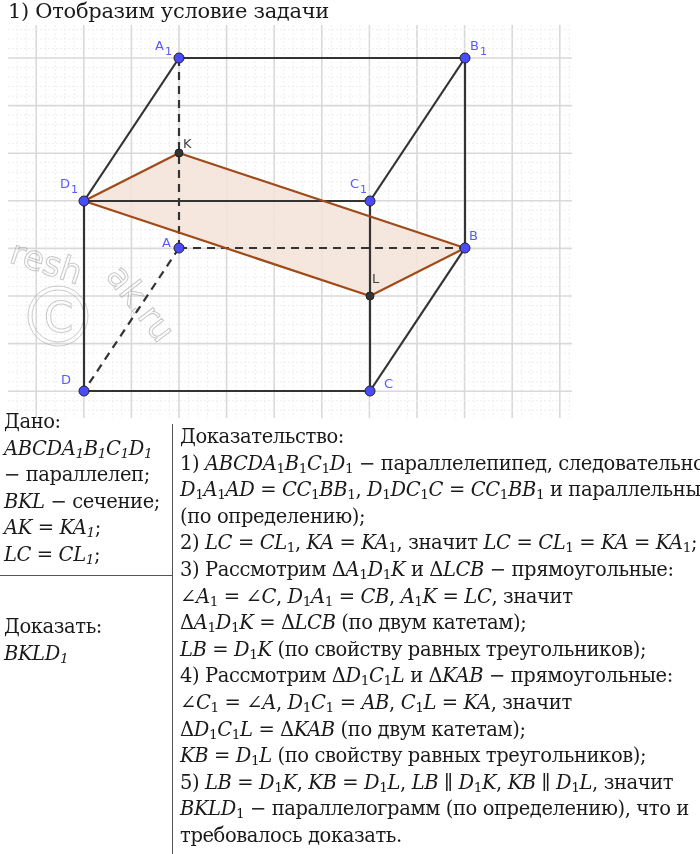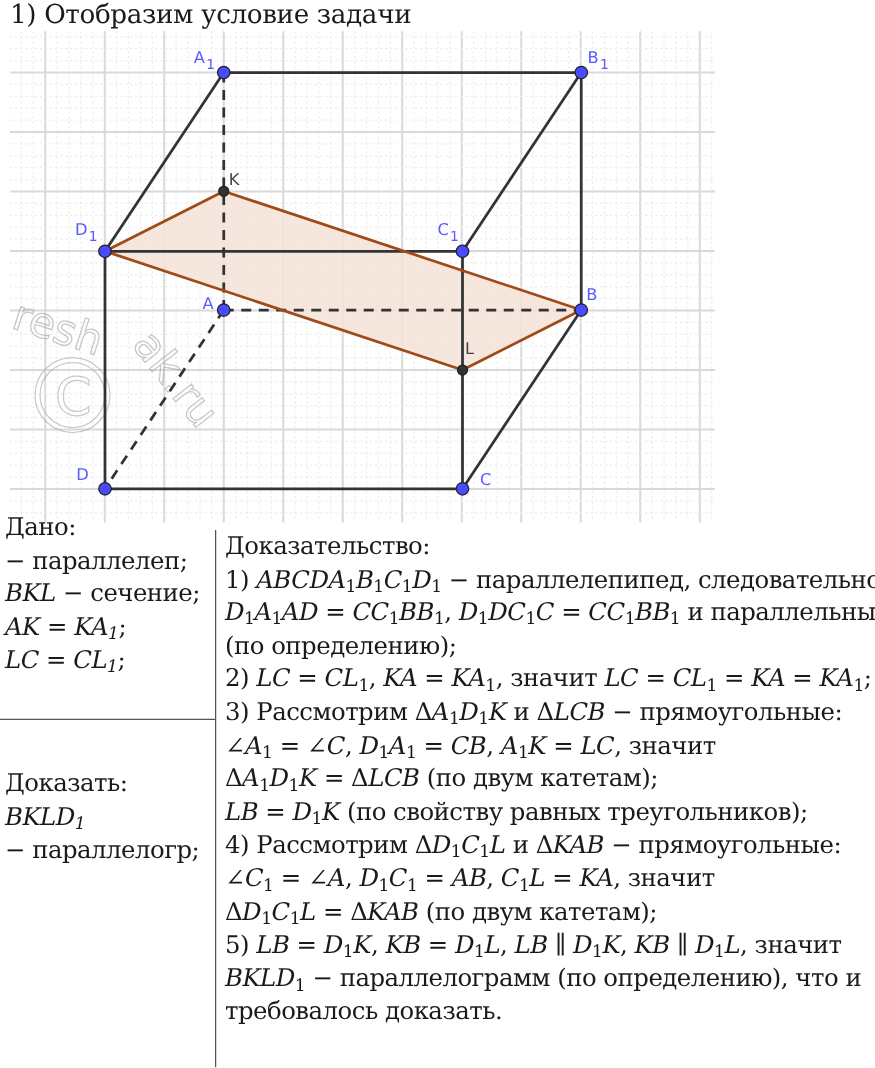--- a/index.html
+++ b/index.html
@@ -175,50 +175,51 @@
       <circle cx="179" cy="153" r="4" fill="#333333" stroke="#222" stroke-width="1"></circle>
       <text x="183" y="148" font-family="DejaVu Sans, sans-serif" font-size="13" fill="#444444">K</text>
       <circle cx="370" cy="296" r="4" fill="#333333" stroke="#222" stroke-width="1"></circle>
       <text x="372" y="283" font-family="DejaVu Sans, sans-serif" font-size="13" fill="#444444">L</text>
     </g>
 </svg>
 
 <div class="given">
   <div class="line">Дано:</div>
   <div id="given-lines">
+      <div class="line"><span class="math">ABCDA<sub>1</sub>B<sub>1</sub>C<sub>1</sub>D<sub>1</sub></span></div>
       <div class="line"><span>− параллелеп;</span></div>
       <div class="line"><span class="math">BKL</span><span> − сечение;</span></div>
       <div class="line"><span class="math">AK = KA<sub>1</sub></span><span>;</span></div>
       <div class="line"><span class="math">LC = CL<sub>1</sub></span><span>;</span></div>
     </div>
 </div>
 
 <div class="hdiv"></div>
 
 <div class="given-bottom">
   <div class="line">Доказать:</div>
   <div id="prove-lines">
       <div class="line"><span class="math">BKLD<sub>1</sub></span></div>
-      <div class="line"><span>− параллелогр;</span></div>
     </div>
 </div>
 
 <div class="vdiv"></div>
 
 <div class="proof">
   <div class="line">Доказательство:</div>
   <div id="proof-lines">
       <div class="line">1) <i>ABCDA</i><sub>1</sub><i>B</i><sub>1</sub><i>C</i><sub>1</sub><i>D</i><sub>1</sub> − параллелепипед, следовательно:</div>
       <div class="line"><i>D</i><sub>1</sub><i>A</i><sub>1</sub><i>AD</i> = <i>CC</i><sub>1</sub><i>BB</i><sub>1</sub>, <i>D</i><sub>1</sub><i>DC</i><sub>1</sub><i>C</i> = <i>CC</i><sub>1</sub><i>BB</i><sub>1</sub> и параллельны</div>
       <div class="line">(по определению);</div>
       <div class="line">2) <i>LC</i> = <i>CL</i><sub>1</sub>, <i>KA</i> = <i>KA</i><sub>1</sub>, значит <i>LC</i> = <i>CL</i><sub>1</sub> = <i>KA</i> = <i>KA</i><sub>1</sub>;</div>
       <div class="line">3) Рассмотрим Δ<i>A</i><sub>1</sub><i>D</i><sub>1</sub><i>K</i> и Δ<i>LCB</i> − прямоугольные:</div>
       <div class="line">∠<i>A</i><sub>1</sub> = ∠<i>C</i>, <i>D</i><sub>1</sub><i>A</i><sub>1</sub> = <i>CB</i>, <i>A</i><sub>1</sub><i>K</i> = <i>LC</i>, значит</div>
       <div class="line">Δ<i>A</i><sub>1</sub><i>D</i><sub>1</sub><i>K</i> = Δ<i>LCB</i> (по двум катетам);</div>
       <div class="line"><i>LB</i> = <i>D</i><sub>1</sub><i>K</i> (по свойству равных треугольников);</div>
       <div class="line">4) Рассмотрим Δ<i>D</i><sub>1</sub><i>C</i><sub>1</sub><i>L</i> и Δ<i>KAB</i> − прямоугольные:</div>
       <div class="line">∠<i>C</i><sub>1</sub> = ∠<i>A</i>, <i>D</i><sub>1</sub><i>C</i><sub>1</sub> = <i>AB</i>, <i>C</i><sub>1</sub><i>L</i> = <i>KA</i>, значит</div>
       <div class="line">Δ<i>D</i><sub>1</sub><i>C</i><sub>1</sub><i>L</i> = Δ<i>KAB</i> (по двум катетам);</div>
+      <div class="line"><i>KB</i> = <i>D</i><sub>1</sub><i>L</i> (по свойству равных треугольников);</div>
       <div class="line">5) <i>LB</i> = <i>D</i><sub>1</sub><i>K</i>, <i>KB</i> = <i>D</i><sub>1</sub><i>L</i>, <i>LB</i> ∥ <i>D</i><sub>1</sub><i>K</i>, <i>KB</i> ∥ <i>D</i><sub>1</sub><i>L</i>, значит</div>
       <div class="line"><i>BKLD</i><sub>1</sub> − параллелограмм (по определению), что и</div>
       <div class="line">требовалось доказать.</div>
     </div>
 </div>
 
 </body></html>

